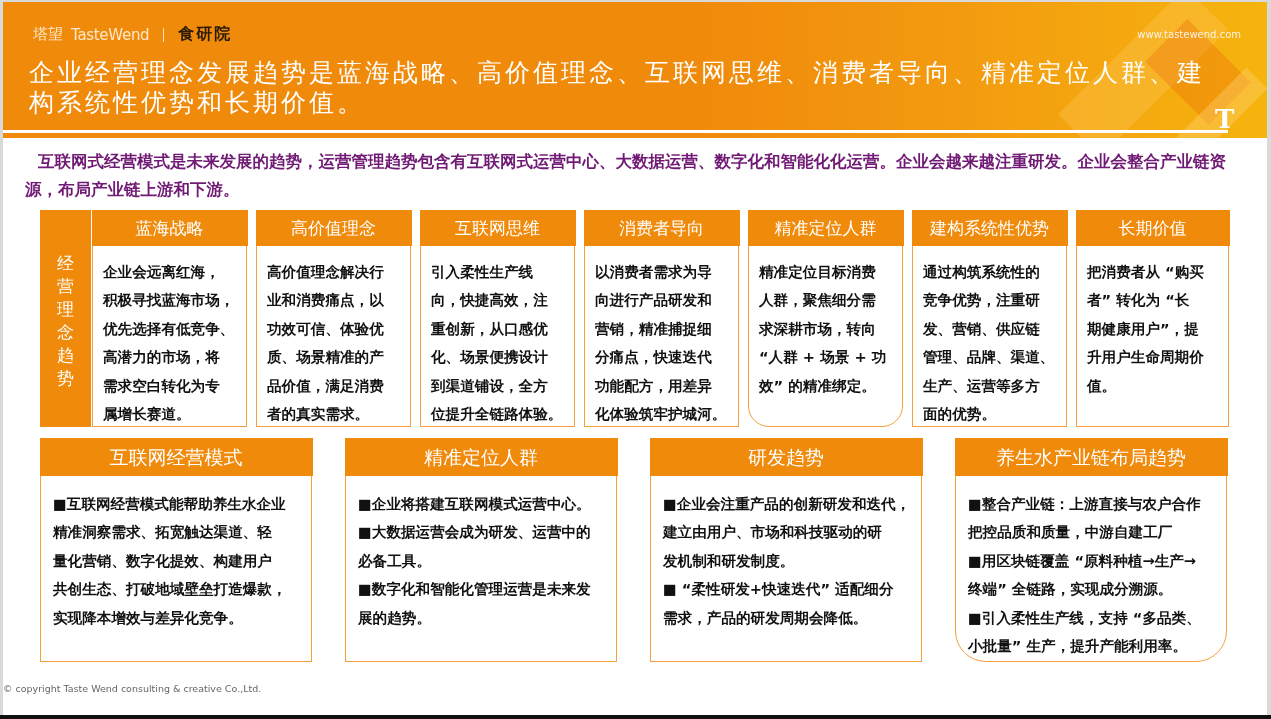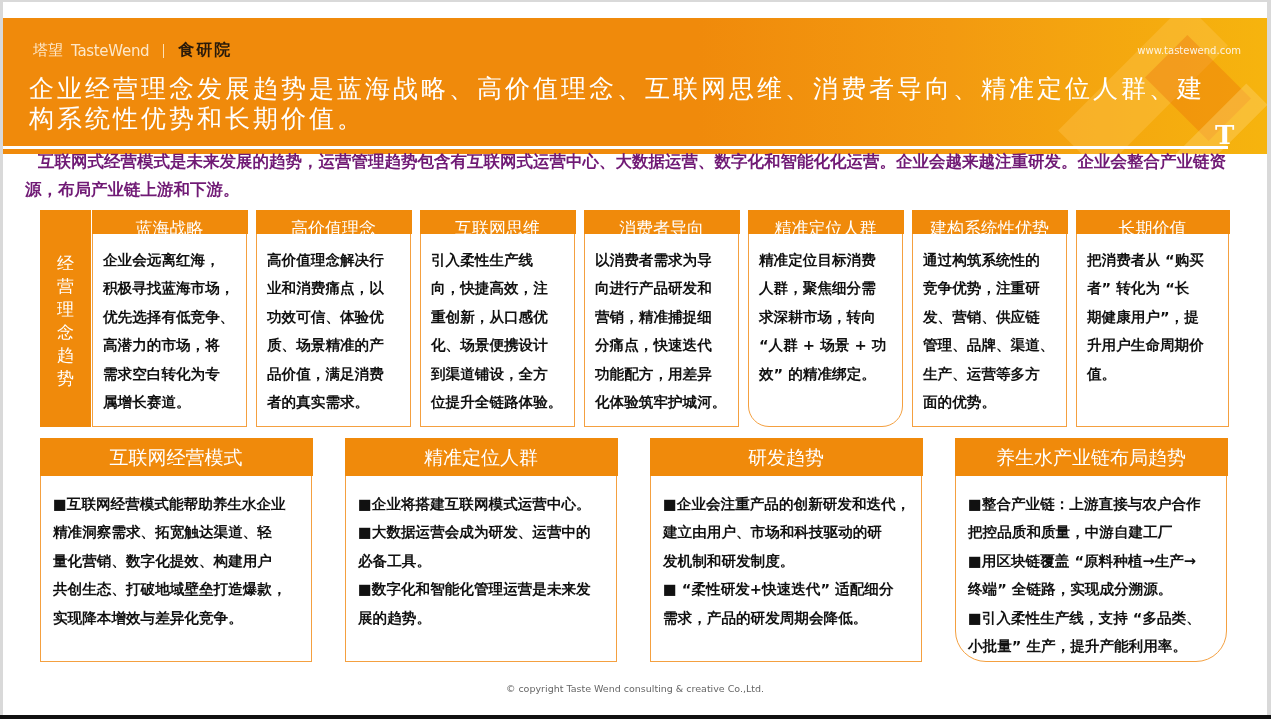--- a/index.html
+++ b/index.html
@@ -6,21 +6,21 @@
   html, body { width: 1271px; height: 719px; overflow: hidden; background: #d9d9d9; }
   body { font-family: "DejaVu Sans", "Liberation Sans", sans-serif; position: relative; }
   .slide {
     position: absolute; left: 3px; top: 2px; width: 1264px; height: 713px;
     background: #ffffff; overflow: hidden;
   }
   .bottom-bar { position: absolute; left: 0; top: 715px; width: 1271px; height: 4px; background: #111; }
 
   
   .header {
-    position: absolute; left: 0; top: 16px; width: 1264px; height: 136px;
+    position: absolute; left: 0; top: 0; width: 1264px; height: 136px;
     background: linear-gradient(90deg, #f08a0b 0%, #f08a0b 55%, #f39a10 75%, #f6b40e 100%);
     overflow: hidden;
   }
   .header-line {
     position: absolute; left: 0; top: 128px; width: 1225px; height: 3px; background: #ffffff;
   }
   .t-glyph {
     position: absolute; left: 1212px; top: 104px; color: #fff; font-family: "DejaVu Serif", serif;
     font-size: 26px; font-weight: bold; line-height: 1;
   }
@@ -59,35 +59,35 @@
   .side-label {
     position: absolute; left: 37px; top: 208px; width: 51px; height: 217px;
     background: #f08a0b; color: #fff; font-size: 17px; line-height: 23px;
     display: flex; flex-direction: column; align-items: center; padding-top: 42px;
   }
   .card {
     position: absolute; border: 1.5px solid #f4a040; background: #fff;
   }
   .card-head {
     background: #f08a0b; color: #fff; text-align: center;
-    font-size: 17px; height: 24px; line-height: 36px; margin: -1.5px -1.5px 0 -1.5px;
+    font-size: 17px; height: 36px; line-height: 36px; margin: -1.5px -1.5px 0 -1.5px;
   }
   .card-body {
     padding: 12px 10px 0 10px; font-size: 14.6px; line-height: 28.5px; color: #111;
     font-weight: bold;
   }
   .card-body .strong { font-weight: 900; }
 
   
   .card2 { position: absolute; border: 1.5px solid #f4a040; background: #fff; }
   .card2 .card-head { height: 38px; line-height: 38px; font-size: 19px; }
   .card2 .card-body { padding: 14px 10px 0 12px; font-size: 14.6px; line-height: 28.5px; }
 
   .footer {
-    position: absolute; left: 0; top: 681px; width: 1264px; text-align: center;
+    position: absolute; left: 0; top: 681px; width: 1264px; text-align: left;
     font-size: 9.5px; color: #666;
   }
 </style>
 </head>
 <body>
 
 <div class="slide">
 
   <div class="header">
     <div class="deco a"></div>

